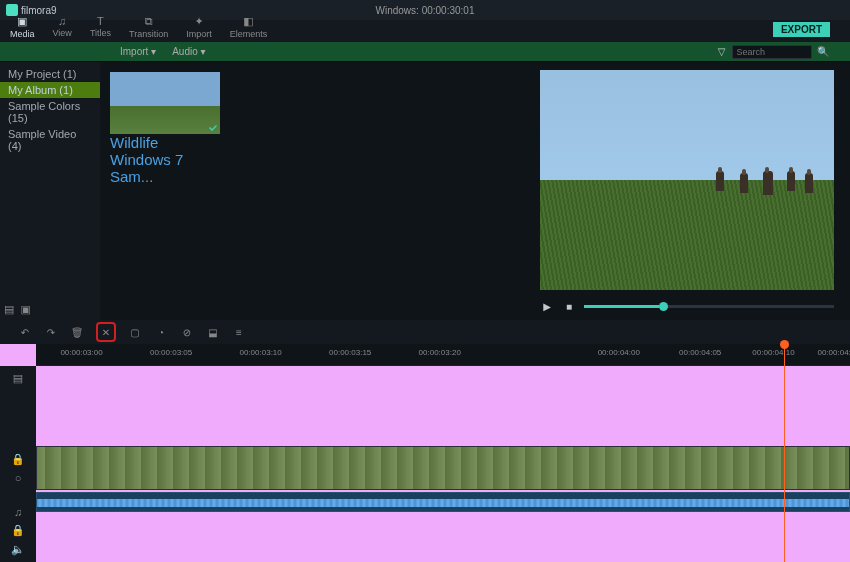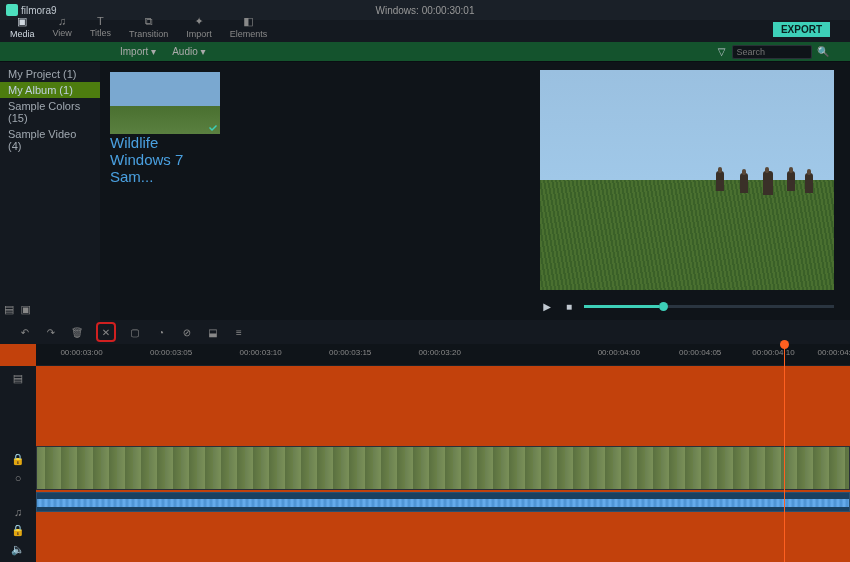--- a/index.html
+++ b/index.html
@@ -41,21 +41,21 @@
 .grass{position:absolute;bottom:0;left:0;right:0;height:50%;background:repeating-linear-gradient(80deg,#4a7030 0,#4a7030 2px,#3a6028 2px,#3a6028 4px)}
 .controls{height:20px;display:flex;align-items:center;gap:8px;margin-top:6px}
 .ctrl-btn{width:14px;height:14px;color:#c0c8d0;display:flex;align-items:center;justify-content:center}
 .progress{flex:1;height:3px;background:#2a3540;position:relative}
 .progress-fill{position:absolute;left:0;top:0;bottom:0;width:30%;background:#3dd0b8}
 .progress-knob{position:absolute;left:30%;top:-3px;width:9px;height:9px;background:#3dd0b8;border-radius:50%}
 .bottom-corner{position:absolute;left:4px;bottom:4px;display:flex;gap:6px;color:#888;font-size:11px}
 .tool-row{height:24px;background:#141920;display:flex;align-items:center;padding-left:18px;gap:12px}
 .tool-icn{width:14px;height:14px;color:#888;display:flex;align-items:center;justify-content:center}
 .tool-icn.hl{border:2px solid #d02020;border-radius:4px;padding:3px;width:20px;height:20px}
-.timeline{height:218px;background:#c2410c;position:relative}
+.timeline{height:218px;background:#f0abfc;position:relative}
 .tl-ruler{height:22px;background:#0f1419;border-bottom:1px solid #1a2028;position:relative;margin-left:36px}
 .tick{position:absolute;top:4px;font-size:8px;color:#888}
 .tl-left{position:absolute;left:0;top:22px;width:36px;bottom:0;background:#141920;display:flex;flex-direction:column;gap:6px;padding:6px 4px}
 .tl-icn{color:#888;font-size:11px;text-align:center}
 .tl-tracks{margin-left:36px;padding-top:80px}
 .track-v{height:44px;background:repeating-linear-gradient(to right,#6a8050 0,#7a9058 8px,#5a7040 8px,#6a8048 16px);margin-bottom:2px;position:relative;border:1px solid #2a3038}
 .track-v::before{content:"";position:absolute;top:2px;left:4px;right:4px;height:8px;font-size:7px;color:#c0d0e0}
 .track-a{height:20px;background:#1a4060;position:relative;border:1px solid #2a5070}
 .track-a::after{content:"";position:absolute;top:6px;left:0;right:0;height:8px;background:repeating-linear-gradient(to right,#4a90d0 0,#6ab0f0 3px,#4a90d0 6px)}
 .playhead{position:absolute;top:0;bottom:0;width:1px;background:#ff6020;left:calc(36px + 88%)}

